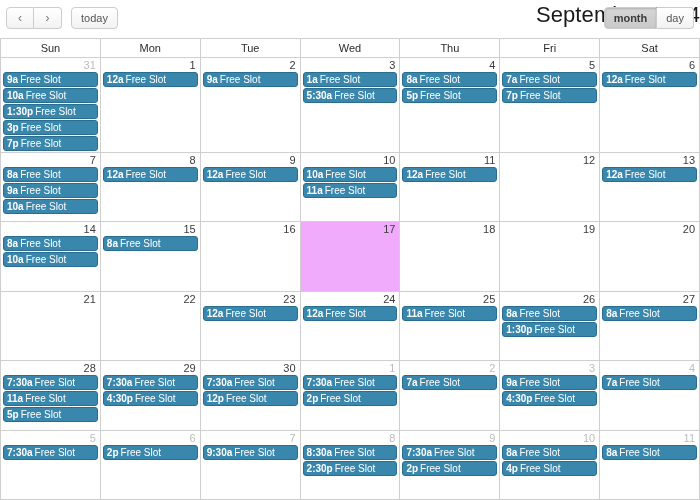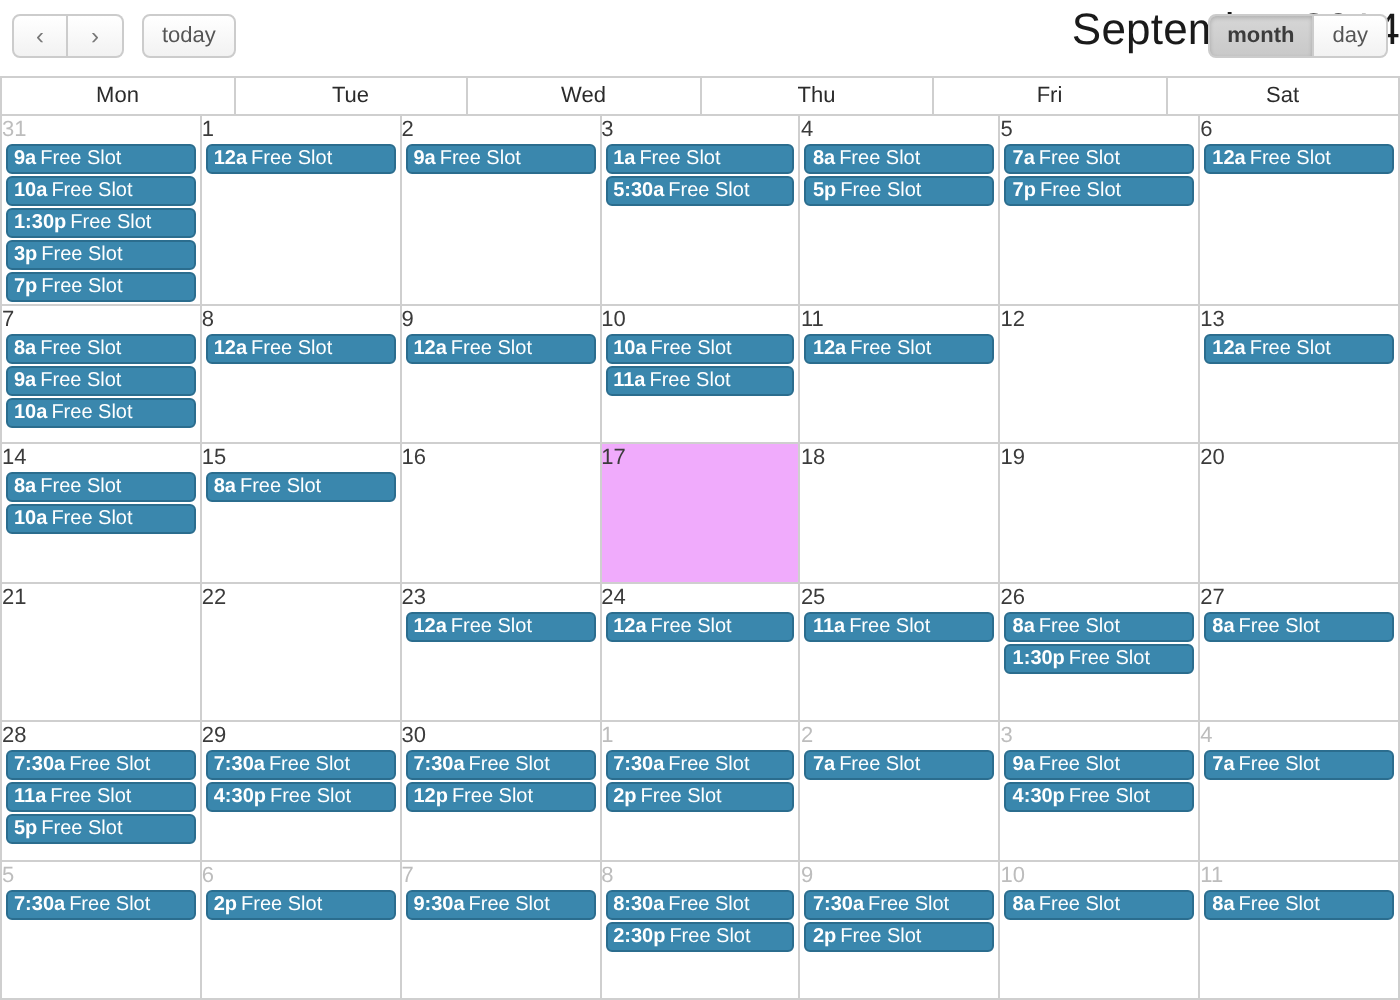--- a/index.html
+++ b/index.html
@@ -103,20 +103,21 @@
     position: relative;
     padding: 0;
     background: #fff;
     min-width: 0;
   }
   .day:last-child { border-right: none; }
   .day.other .daynum { color: #bdbdbd; }
   .day.today { background: #f0abfc; }
 
   .daynum {
+    text-align: right;
     font-size: 11px;
     color: #3b3b3b;
     padding: 1px 4px 0 0;
     line-height: 13px;
     height: 14px;
   }
 
   .events { padding: 0 2px; }
   .event {
     background: #3a87ad;
@@ -156,20 +157,21 @@
     <div class="tb-right">
       <div class="btn-group">
         <span class="btn active">month</span>
         <span class="btn">day</span>
       </div>
     </div>
   </div>
 
   <div class="grid">
     <div class="dow-row" id="dow-row">
+        <div class="dow">Sun</div>
         <div class="dow">Mon</div>
         <div class="dow">Tue</div>
         <div class="dow">Wed</div>
         <div class="dow">Thu</div>
         <div class="dow">Fri</div>
         <div class="dow">Sat</div>
       </div>
     <div class="weeks" id="weeks">
         <div class="week">
           <div class="day other">
@@ -423,20 +425,21 @@
             <div class="daynum">9</div>
             <div class="events">
               <div class="event"><span class="etime">7:30a</span><span class="etitle">Free Slot</span></div>
               <div class="event"><span class="etime">2p</span><span class="etitle">Free Slot</span></div>
             </div>
           </div>
           <div class="day other">
             <div class="daynum">10</div>
             <div class="events">
               <div class="event"><span class="etime">8a</span><span class="etitle">Free Slot</span></div>
+              <div class="event"><span class="etime">4p</span><span class="etitle">Free Slot</span></div>
             </div>
           </div>
           <div class="day other">
             <div class="daynum">11</div>
             <div class="events">
               <div class="event"><span class="etime">8a</span><span class="etitle">Free Slot</span></div>
             </div>
           </div>
         </div>
       </div>

